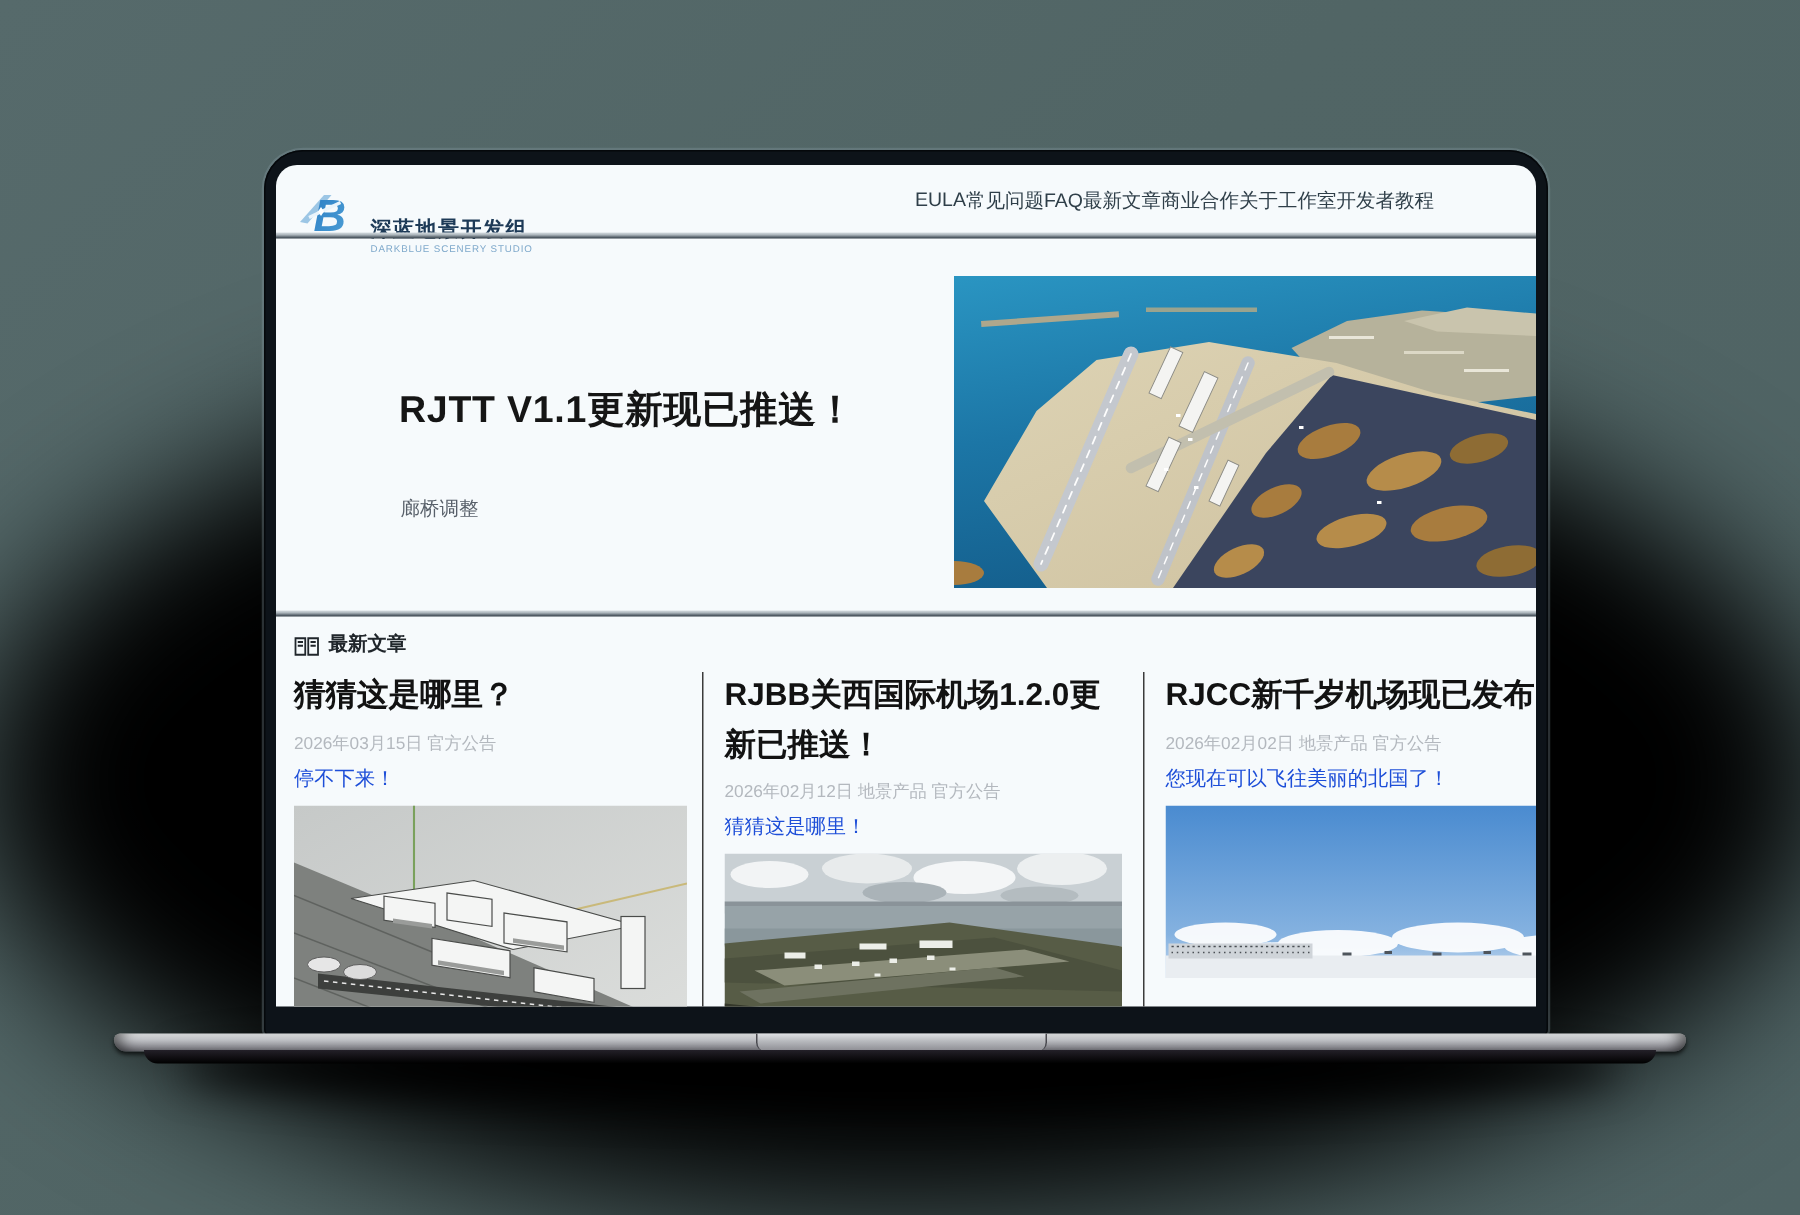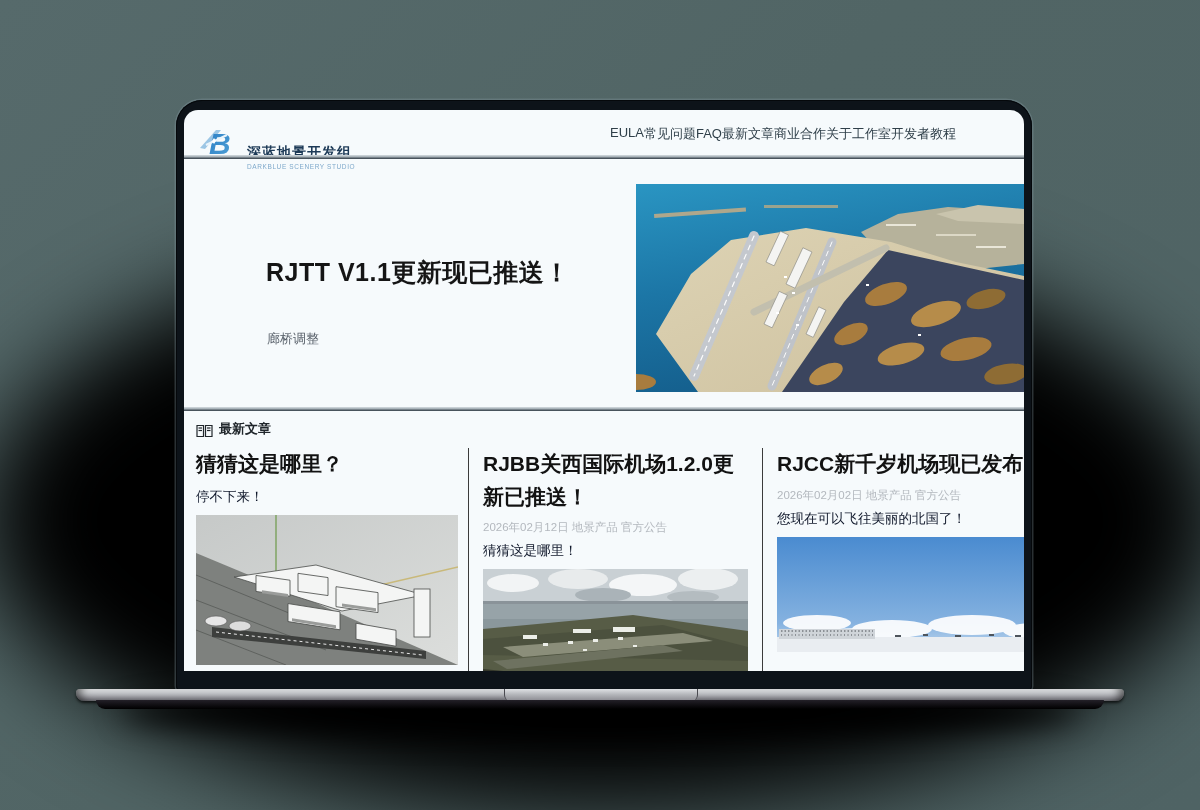--- a/index.html
+++ b/index.html
@@ -63,21 +63,21 @@
   .section-label{position:absolute;left:12px;top:310px;display:flex;align-items:flex-end;gap:6px;}
   .section-label span{font-size:13px;font-weight:bold;color:#20262b;}
   .articles{position:absolute;left:12px;top:338px;width:880px;display:flex;}
   .col{box-sizing:border-box;}
   .col1{width:272px;padding-right:10px;}
   .col2{width:293px;padding:0 14px;}
   .col3{width:292px;padding-left:14px;}
   .vdiv{width:1px;background:#3b3b3b;}
   .a-title{font-size:21px;font-weight:bold;color:#121212;line-height:1.55;cursor:pointer;}
   .a-meta{font-size:11.5px;color:#b3b8be;margin-top:7px;}
-  .a-desc{font-size:13.5px;color:#0f172a;margin-top:7px;}
+  .a-desc{font-size:13.5px;color:#1d4ed8;margin-top:7px;}
   .a-img{margin-top:9px;cursor:pointer;}
   svg{display:block;}
 </style>
 </head>
 <body>
 
 <div class="stage">
   <div class="shadow-blob"></div>
   <div class="shadow-under"></div>
 
@@ -193,20 +193,21 @@
             <line x1="11" y1="6.5" x2="14.5" y2="6.5"></line>
         </g>
       </svg>
       <span>最新文章</span>
     </div>
 
     <div class="articles">
 
       <div class="col col1">
         <div class="a-title">猜猜这是哪里？</div>
+        <div class="a-meta">2026年03月15日 官方公告</div>
         <div class="a-desc">停不下来！</div>
         <div class="a-img">
           <svg width="262" height="150" viewBox="0 0 262 150">
             <defs>
                 <linearGradient id="g1" x1="0" y1="0" x2="1" y2="1">
               <stop offset="0" stop-color="#c6c9c8"></stop>
                   <stop offset="1" stop-color="#dcdedc"></stop>
                 </linearGradient>
               </defs>
             <rect width="262" height="150" fill="url(#g1)"></rect>

